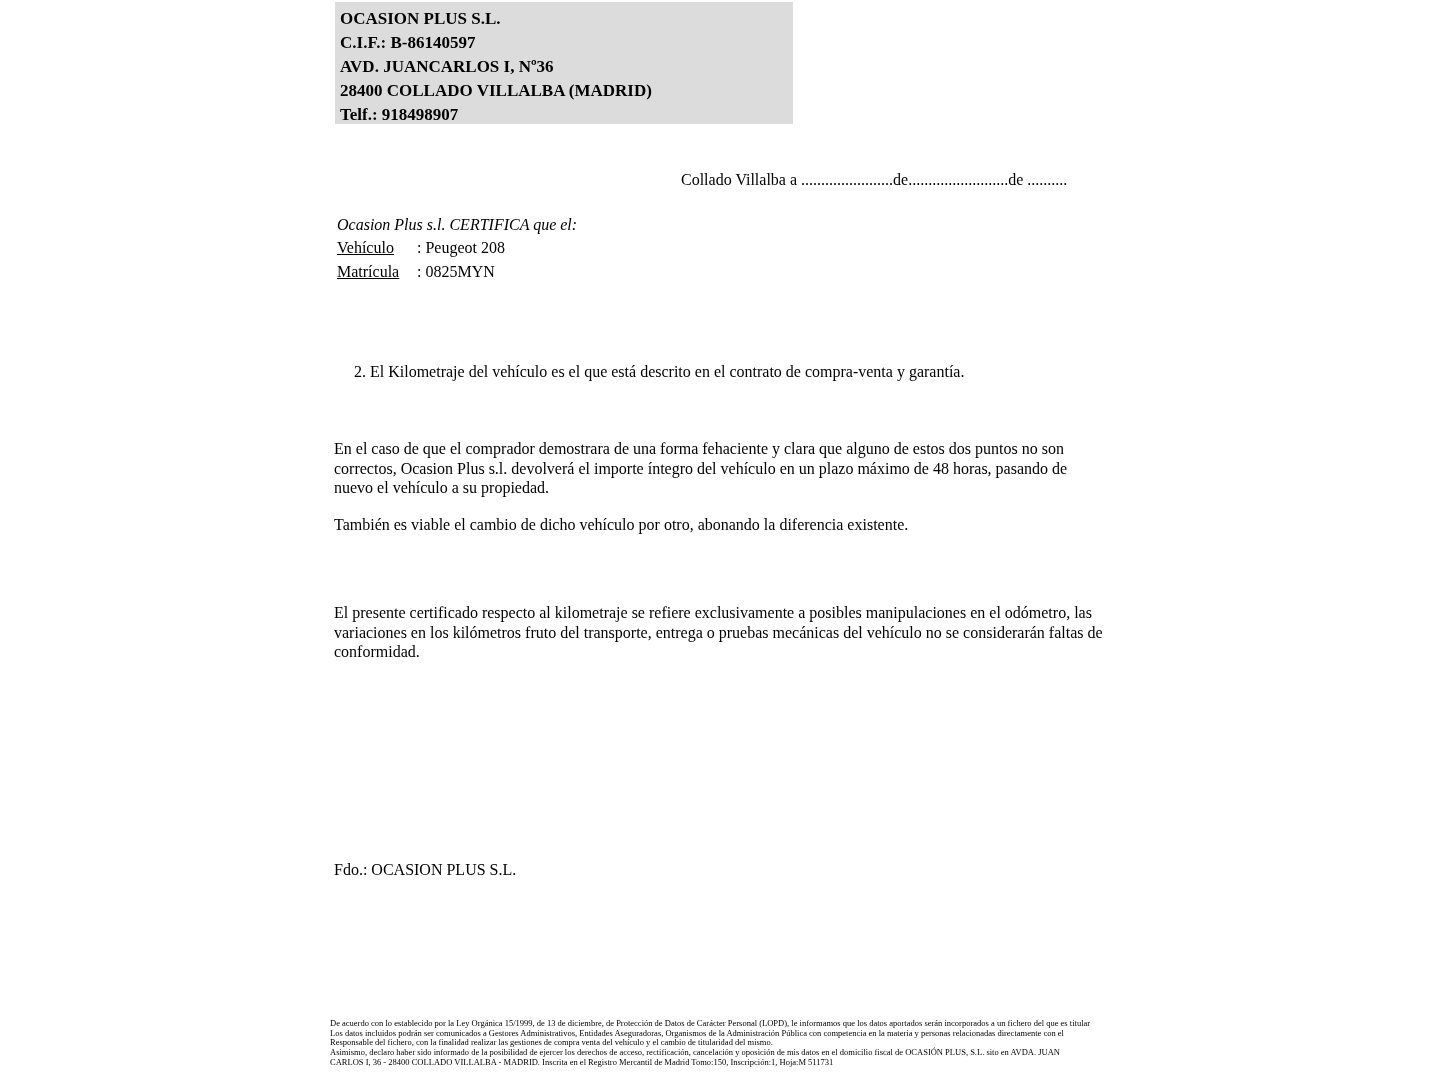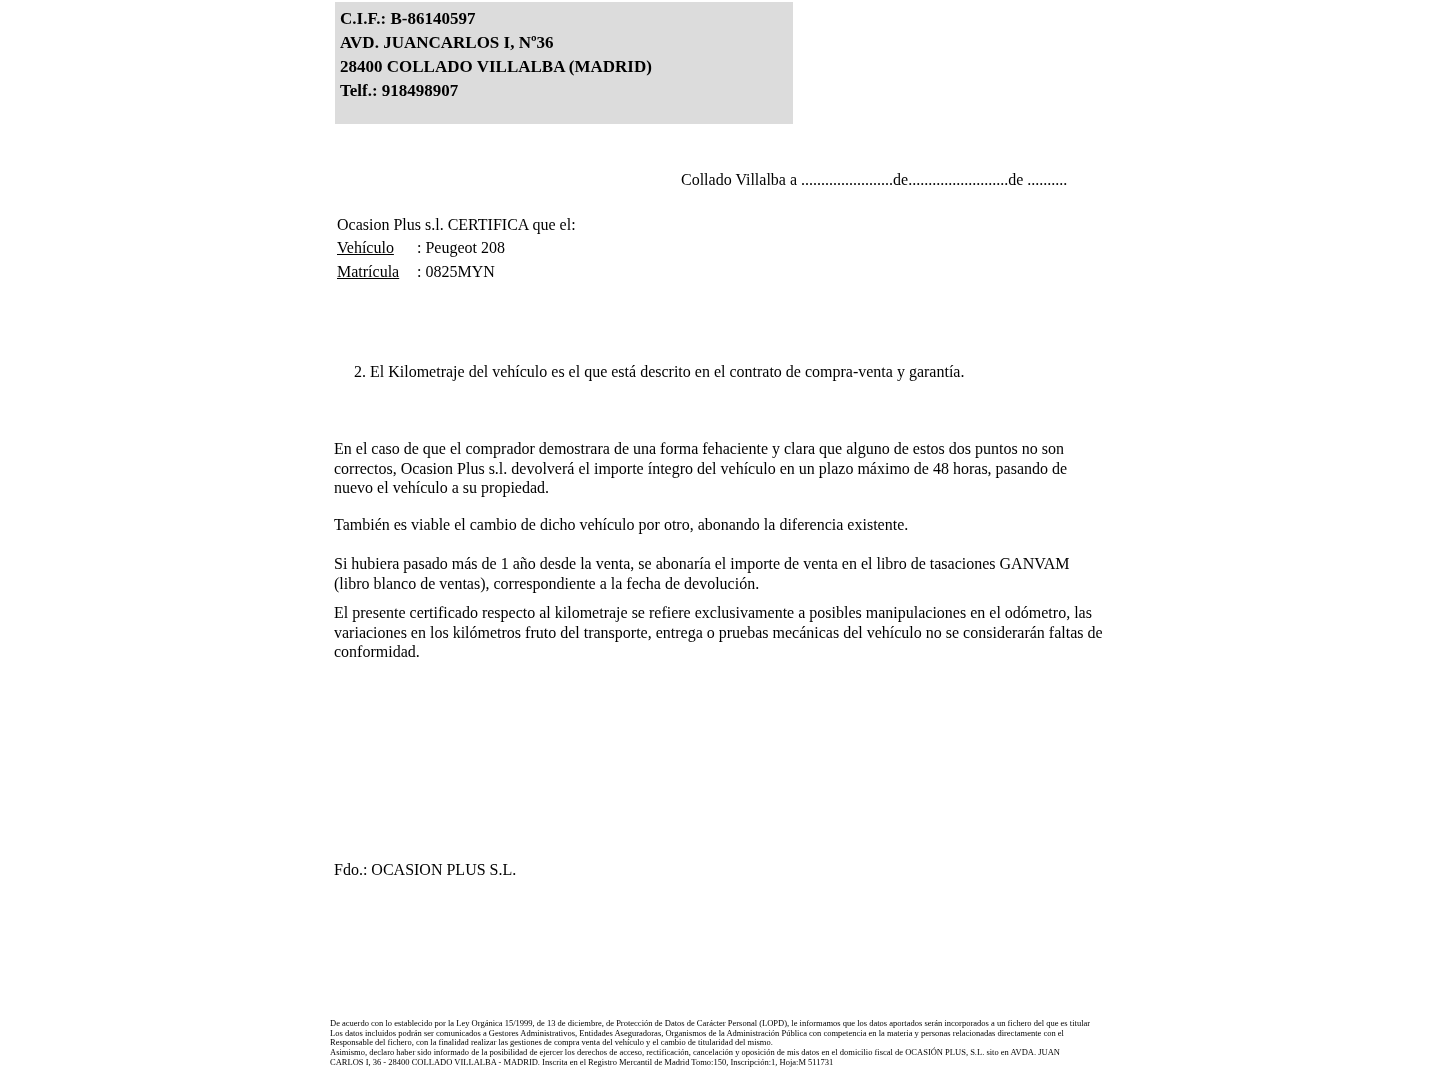--- a/index.html
+++ b/index.html
@@ -38,20 +38,21 @@
     top: 171px;
     font-size: 16px;
     white-space: nowrap;
   }
   .cert-intro {
     position: absolute;
     left: 337px;
     top: 216px;
     font-size: 16px;
     white-space: nowrap;
+    font-style: italic;
   }
   .cert-row {
     position: absolute;
     left: 337px;
     font-size: 16px;
     white-space: nowrap;
     display: flex;
   }
   .cert-row .label {
     text-decoration: underline;
@@ -98,20 +99,21 @@
     line-height: 9.7px;
     white-space: nowrap;
   }
 </style>
 </head>
 <body>
 
 <div class="page">
 
   <div class="header-box">
+    <div>OCASION PLUS S.L.</div>
     <div>C.I.F.: B-86140597</div>
     <div>AVD. JUANCARLOS I, Nº36</div>
     <div>28400 COLLADO VILLALBA (MADRID)</div>
     <div>Telf.: 918498907</div>
   </div>
 
   <div class="date-line">Collado Villalba a .......................de.........................de ..........</div>
 
   <div class="cert-intro">Ocasion Plus s.l. CERTIFICA que el:</div>
 
@@ -122,21 +124,20 @@
 
   <div class="cert-row row-plate">
     <span class="label">Matrícula</span>
     <span>: 0825MYN</span>
   </div>
 
   <div class="point point-2">2. El Kilometraje del vehículo es el que está descrito en el contrato de compra-venta y garantía.</div>
 
   <div class="para para-1">En el caso de que el comprador demostrara de una forma fehaciente y clara que alguno de estos dos puntos no son correctos, Ocasion Plus s.l. devolverá el importe íntegro del vehículo en un plazo máximo de 48 horas, pasando de nuevo el vehículo a su propiedad.</div>
   <div class="para para-2">También es viable el cambio de dicho vehículo por otro, abonando la diferencia existente.</div>
-  <div class="para para-3">Si hubiera pasado más de 1 año desde la venta, se abonaría el importe de venta en el libro de tasaciones GANVAM (libro blanco de ventas), correspondiente a la fecha de devolución.</div>
   <div class="para para-4">El presente certificado respecto al kilometraje se refiere exclusivamente a posibles manipulaciones en el odómetro, las variaciones en los kilómetros fruto del transporte, entrega o pruebas mecánicas del vehículo no se considerarán faltas de conformidad.</div>
 
   <div class="signature">Fdo.: OCASION PLUS S.L.</div>
 
   <div class="legal-footer">
     <div>De acuerdo con lo establecido por la Ley Orgánica 15/1999, de 13 de diciembre, de Protección de Datos de Carácter Personal (LOPD), le informamos que los datos aportados serán incorporados a un fichero del que es titular</div>
     <div>Los datos incluidos podrán ser comunicados a Gestores Administrativos, Entidades Aseguradoras, Organismos de la Administración Pública con competencia en la materia y personas relacionadas directamente con el</div>
     <div>Responsable del fichero, con la finalidad realizar las gestiones de compra venta del vehículo y el cambio de titularidad del mismo.</div>
     <div>Asimismo, declaro haber sido informado de la posibilidad de ejercer los derechos de acceso, rectificación, cancelación y oposición de mis datos en el domicilio fiscal de OCASIÓN PLUS, S.L. sito en AVDA. JUAN</div>
     <div>CARLOS I, 36 - 28400 COLLADO VILLALBA - MADRID. Inscrita en el Registro Mercantil de Madrid Tomo:150, Inscripción:1, Hoja:M 511731</div>

